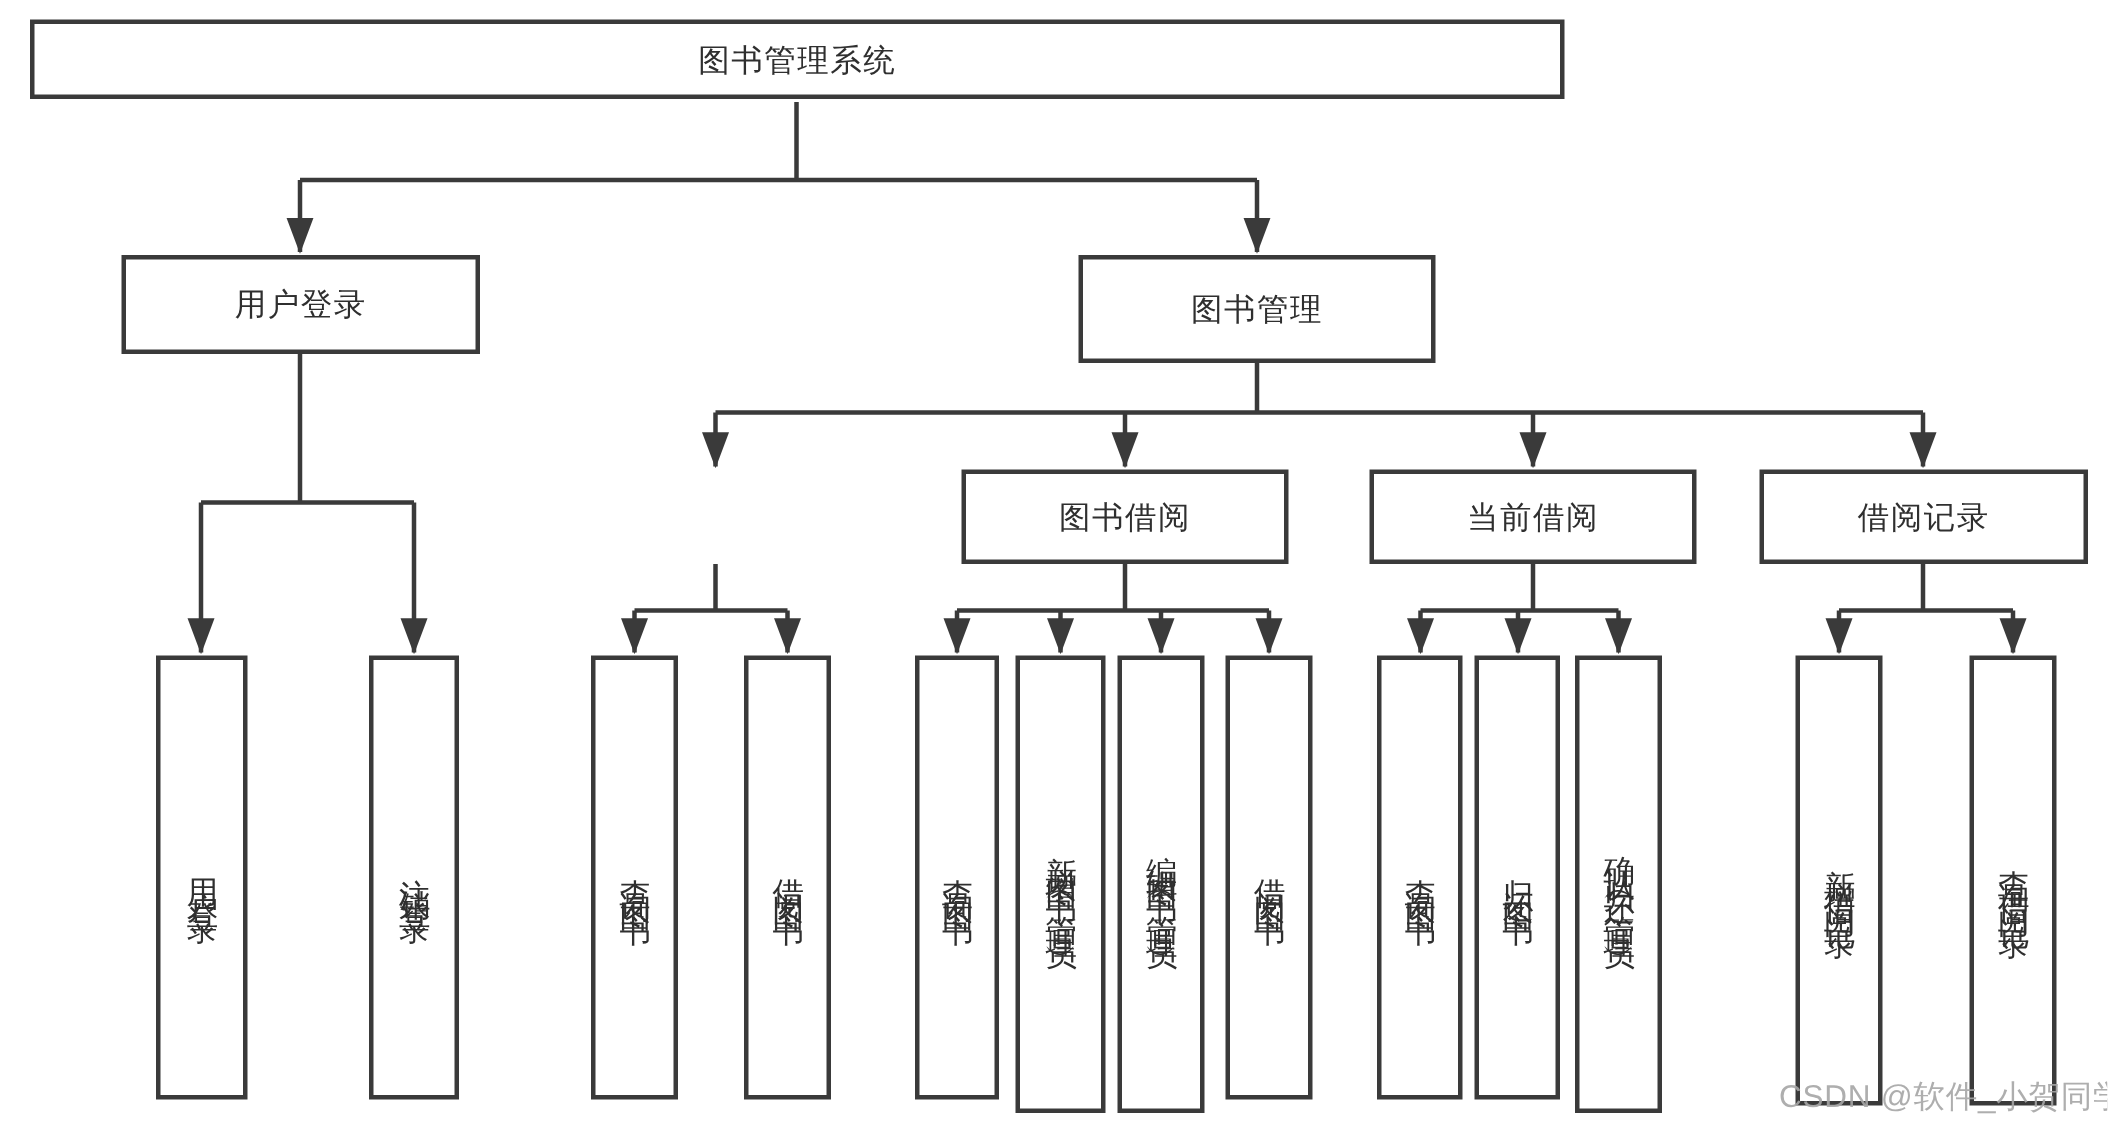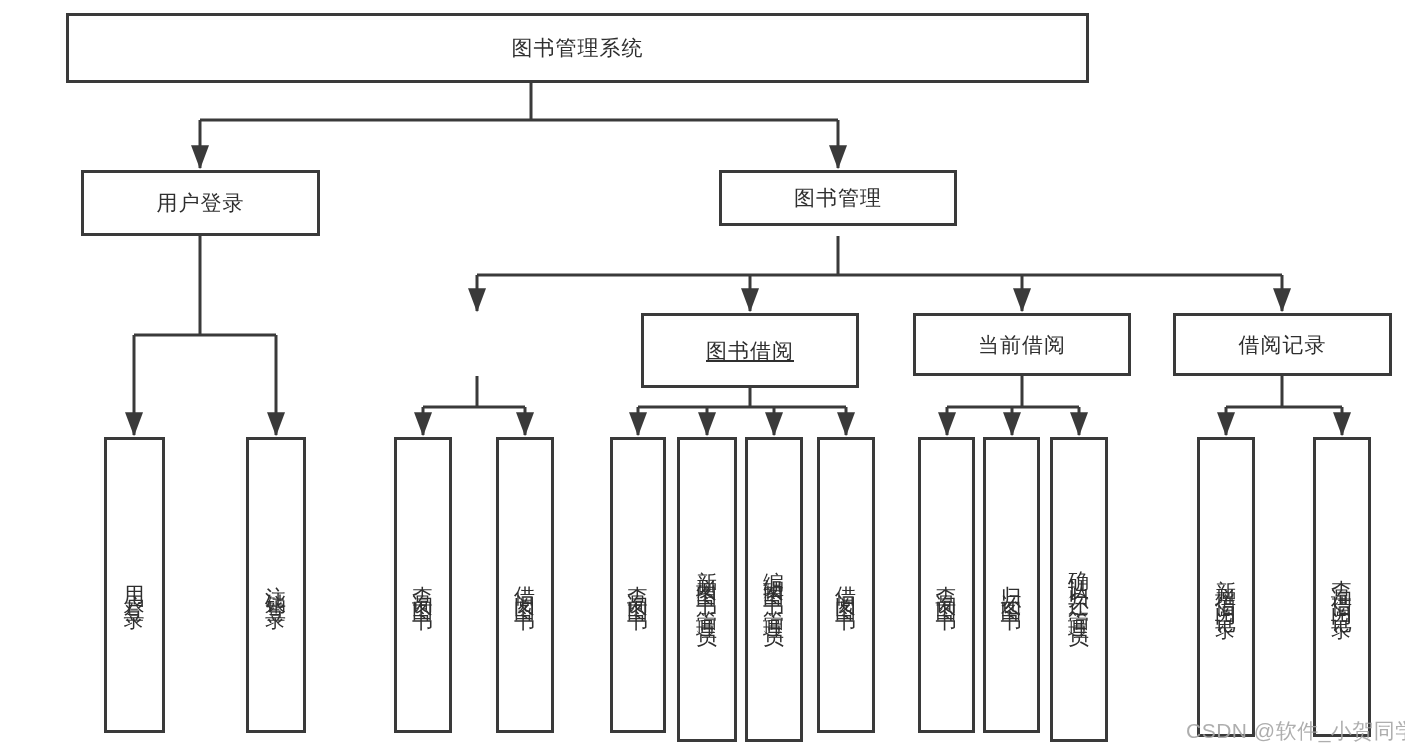--- a/index.html
+++ b/index.html
@@ -81,32 +81,32 @@
       <line x1="947" y1="407" x2="947" y2="435" marker-end="url(#ah)"></line>
       <line x1="1012" y1="407" x2="1012" y2="435" marker-end="url(#ah)"></line>
       <line x1="1079" y1="407" x2="1079" y2="435" marker-end="url(#ah)"></line>
 
       <path d="M1282,376 V407 M1226,407 H1342"></path>
       <line x1="1226" y1="407" x2="1226" y2="435" marker-end="url(#ah)"></line>
       <line x1="1342" y1="407" x2="1342" y2="435" marker-end="url(#ah)"></line>
     </g>
   </svg>
 
-  <div class="node" style="left:20px;top:13px;width:1023px;height:70px;margin-left:46px;">
+  <div class="node" style="left:20px;top:13px;width:1023px;height:53px;">
     <span class="h-label">图书管理系统</span>
   </div>
 
   <div class="node" style="left:81px;top:170px;width:239px;height:66px;">
     <span class="h-label">用户登录</span>
   </div>
-  <div class="node" style="left:719px;top:170px;width:238px;height:56px;text-align:center;">
+  <div class="node" style="left:719px;top:170px;width:238px;height:72px;text-align:center;">
     <span class="h-label">图书管理</span>
   </div>
 
-  <div class="node" style="left:641px;top:313px;width:218px;height:75px;text-decoration:underline;">
+  <div class="node" style="left:641px;top:313px;width:218px;height:63px;">
     <span class="h-label">图书借阅</span>
   </div>
   <div class="node" style="left:913px;top:313px;width:218px;height:63px;">
     <span class="h-label">当前借阅</span>
   </div>
   <div class="node" style="left:1173px;top:313px;width:219px;height:63px;">
     <span class="h-label">借阅记录</span>
   </div>
 
   <div class="node" style="left:104px;top:437px;width:61px;height:296px;">

